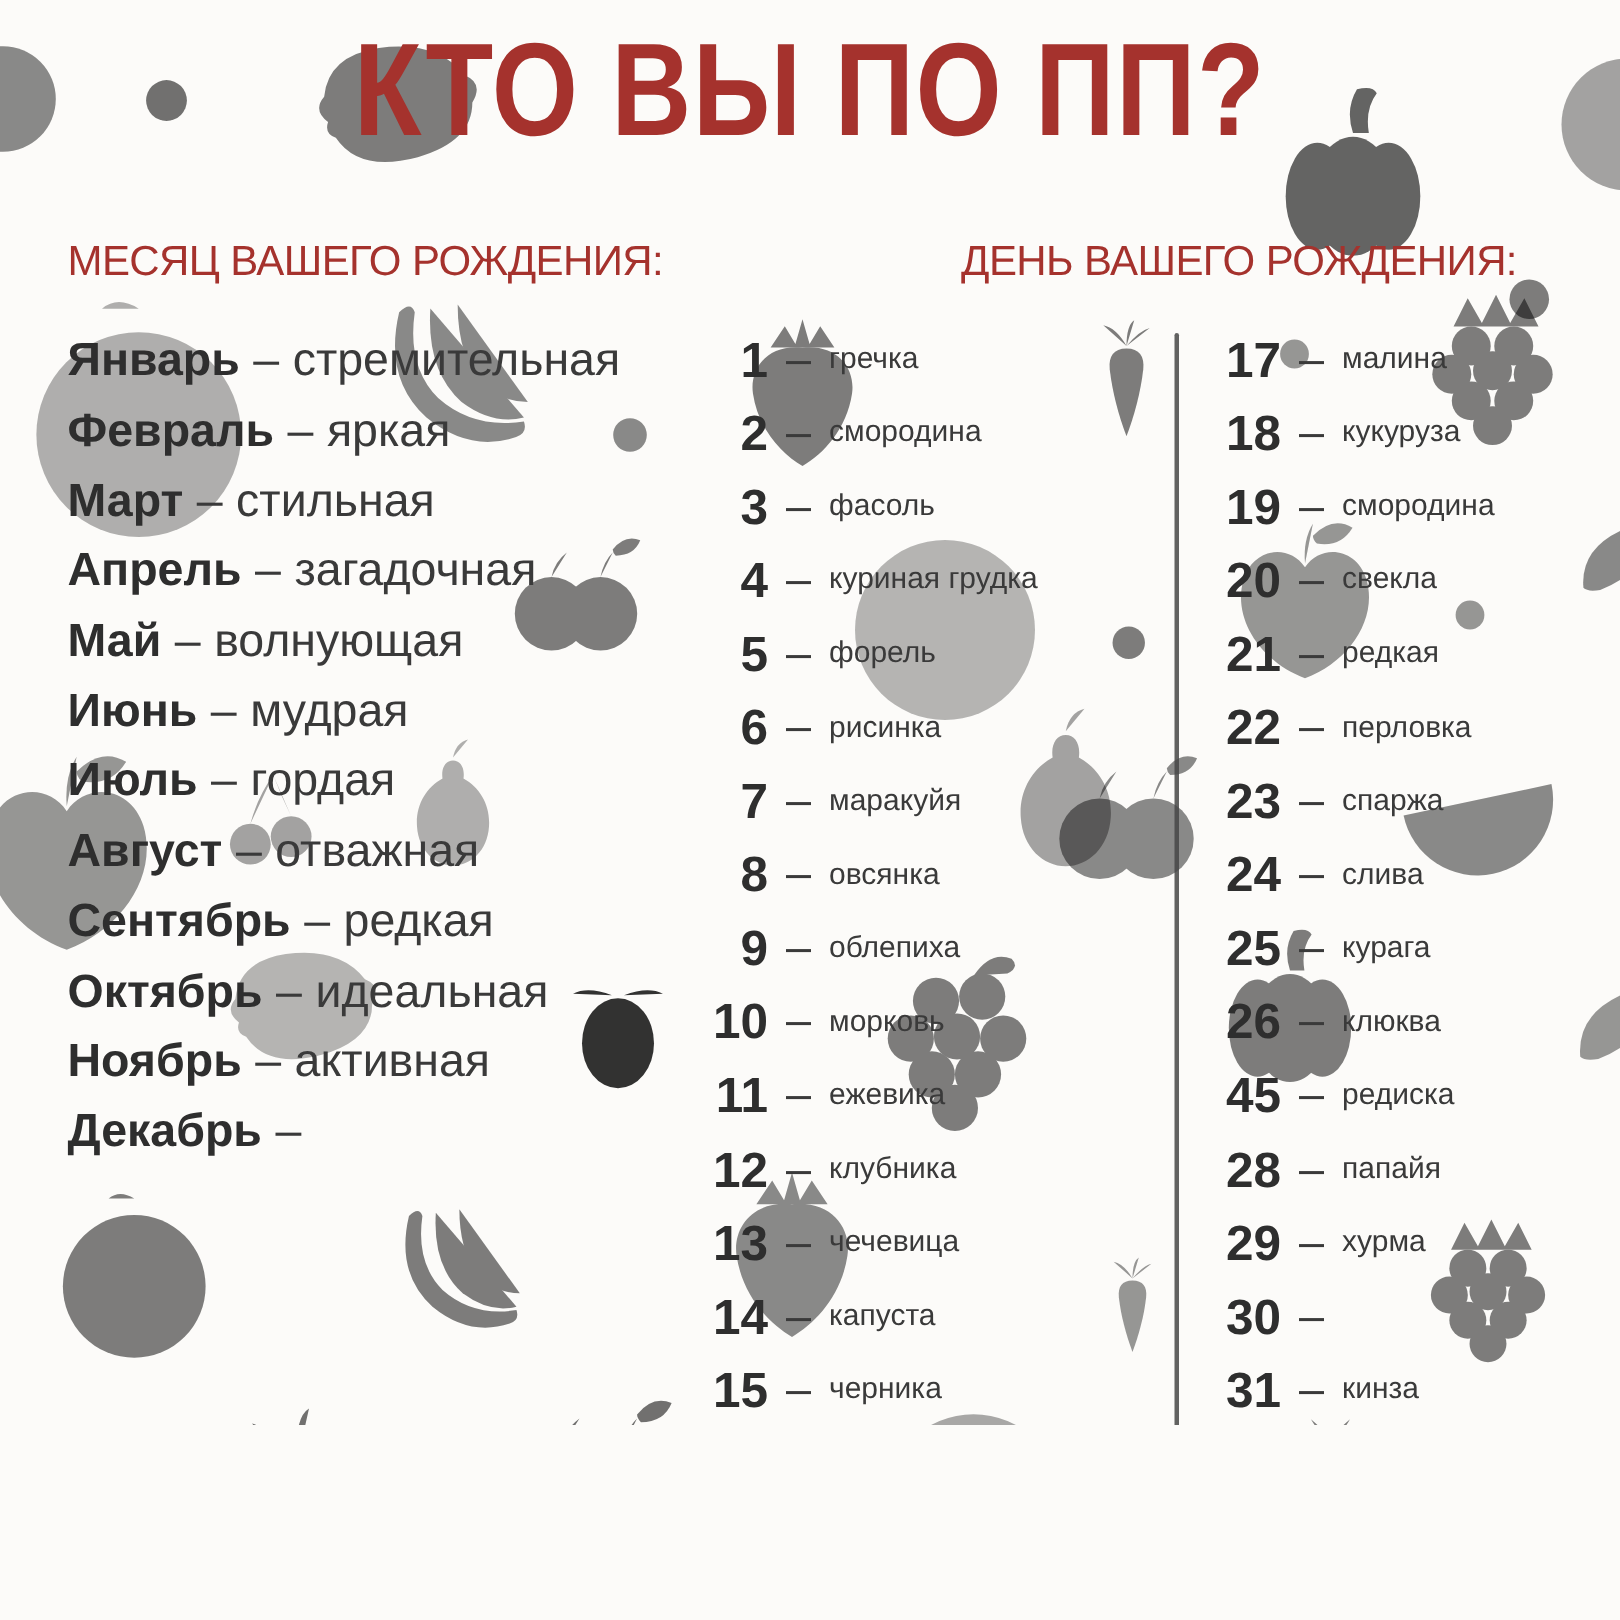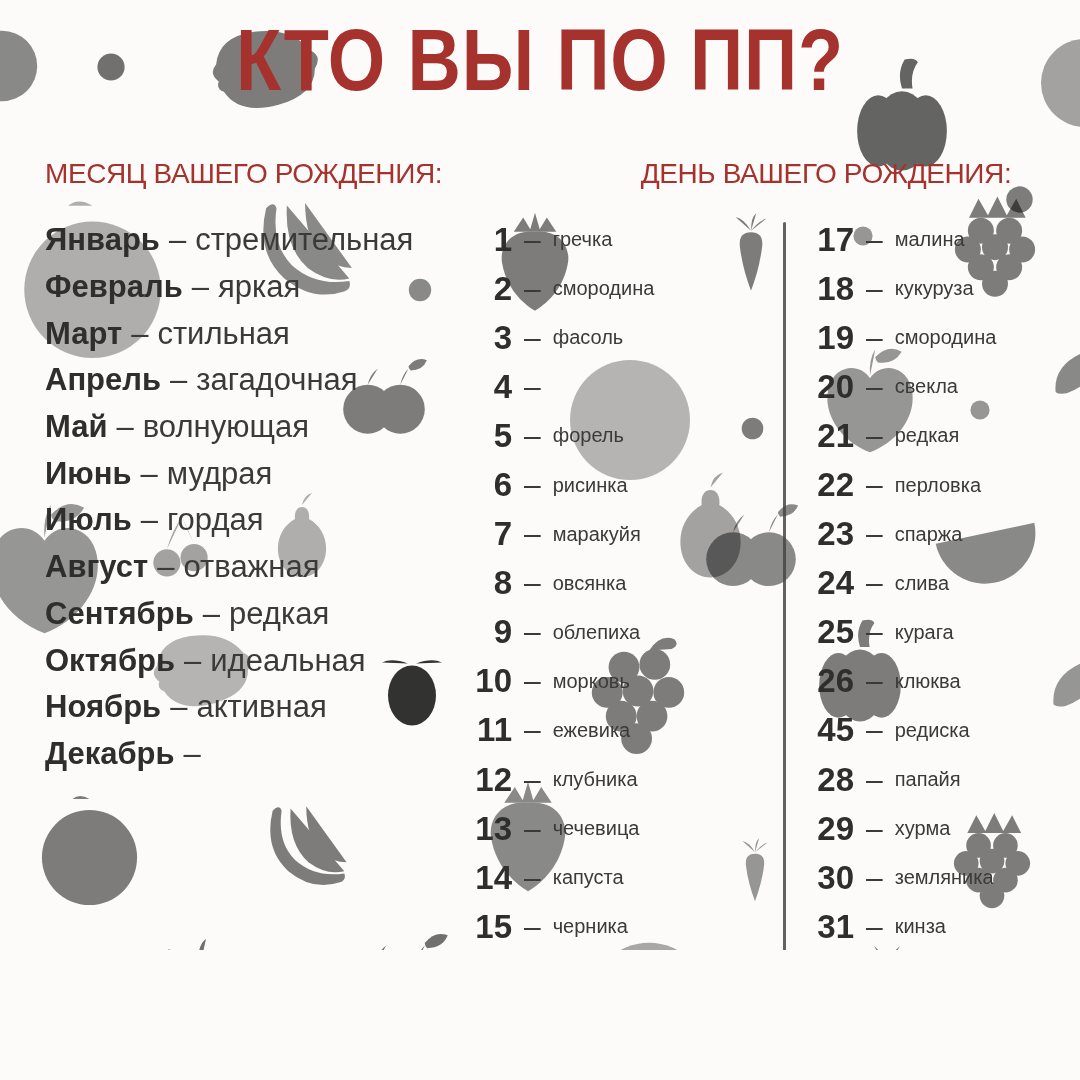--- a/index.html
+++ b/index.html
@@ -442,20 +442,21 @@
           <span class="day-food">смородина</span>
         </div>
         <div class="day-row">
           <span class="day-num">3</span>
           <span class="ddash">–</span>
           <span class="day-food">фасоль</span>
         </div>
         <div class="day-row">
           <span class="day-num">4</span>
           <span class="ddash">–</span>
+          <span class="day-food">куриная грудка</span>
         </div>
         <div class="day-row">
           <span class="day-num">5</span>
           <span class="ddash">–</span>
           <span class="day-food">форель</span>
         </div>
         <div class="day-row">
           <span class="day-num">6</span>
           <span class="ddash">–</span>
           <span class="day-food">рисинка</span>
@@ -574,21 +575,20 @@
           <span class="day-food">папайя</span>
         </div>
         <div class="day-row">
           <span class="day-num">29</span>
           <span class="ddash">–</span>
           <span class="day-food">хурма</span>
         </div>
         <div class="day-row">
           <span class="day-num">30</span>
           <span class="ddash">–</span>
-          <span class="day-food">земляника</span>
         </div>
         <div class="day-row">
           <span class="day-num">31</span>
           <span class="ddash">–</span>
           <span class="day-food">кинза</span>
         </div>
       </div>
   </div>
 </div>
 

